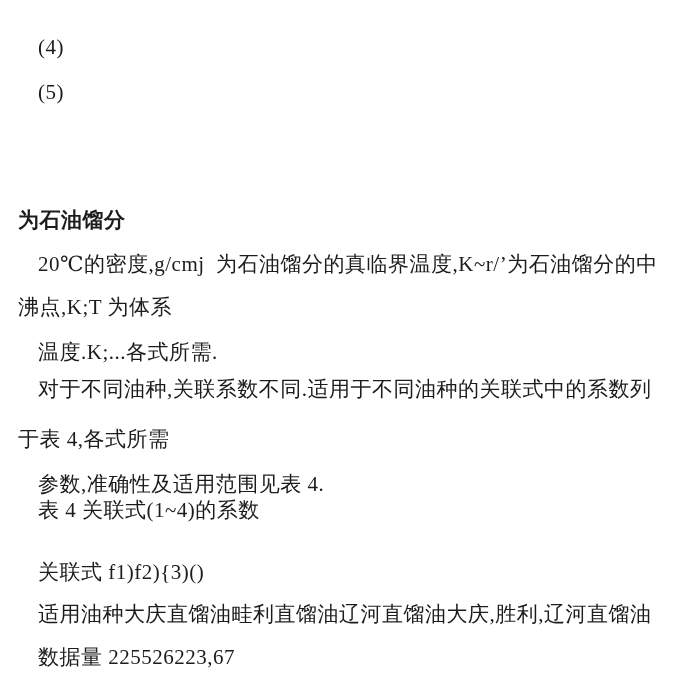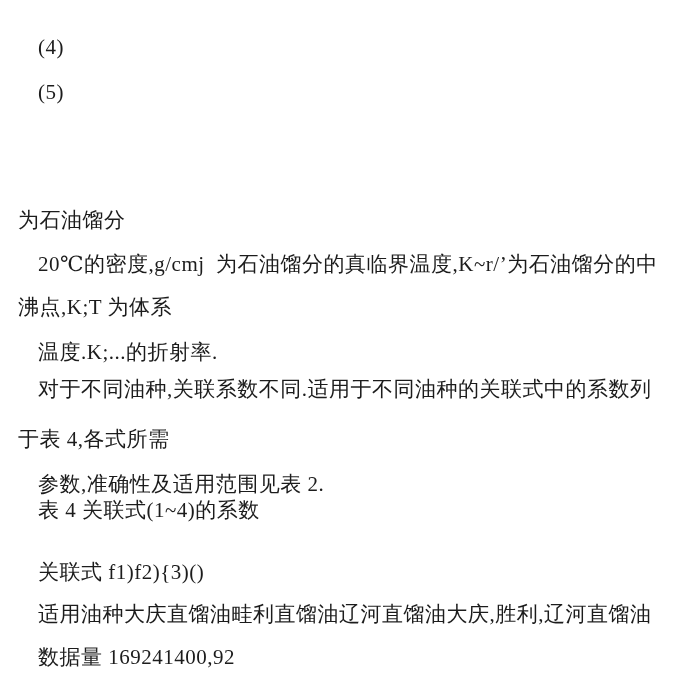--- a/index.html
+++ b/index.html
@@ -30,35 +30,35 @@
 </head>
 <body>
 
 <div class="page">
 
   <div class="line indent" style="top: 34px;">(4)</div>
 
   <div class="line indent" style="top: 79px;">(5)</div>
 
 
-  <div class="line flush" style="top: 207px;">为石油馏分</div>
+  <div class="line flush" style="top: 207px; font-weight: bold;">为石油馏分</div>
 
   <div class="line indent" style="top: 251px;">20℃的密度,g/cmj  为石油馏分的真临界温度,K~r/’为石油馏分的中</div>
 
   <div class="line flush" style="top: 294px;">沸点,K;T 为体系</div>
 
-  <div class="line indent" style="top: 339px;">温度.K;...的折射率.</div>
+  <div class="line indent" style="top: 339px;">温度.K;...各式所需.</div>
 
   <div class="line indent" style="top: 376px;">对于不同油种,关联系数不同.适用于不同油种的关联式中的系数列</div>
 
   <div class="line flush" style="top: 426px; text-align: right;">于表 4,各式所需</div>
 
-  <div class="line indent" style="top: 471px;">参数,准确性及适用范围见表 2.</div>
+  <div class="line indent" style="top: 471px;">参数,准确性及适用范围见表 4.</div>
 
   <div class="line indent" style="top: 497px;">表 4 关联式(1~4)的系数</div>
 
   <div class="line indent" style="top: 559px; text-align: center;">关联式 f1)f2){3)()</div>
 
   <div class="line indent" style="top: 601px;">适用油种大庆直馏油畦利直馏油辽河直馏油大庆,胜利,辽河直馏油</div>
 
-  <div class="line indent" style="top: 644px;">数据量 169241400,92</div>
+  <div class="line indent" style="top: 644px;">数据量 225526223,67</div>
 
 </div>
 
 </body></html>

